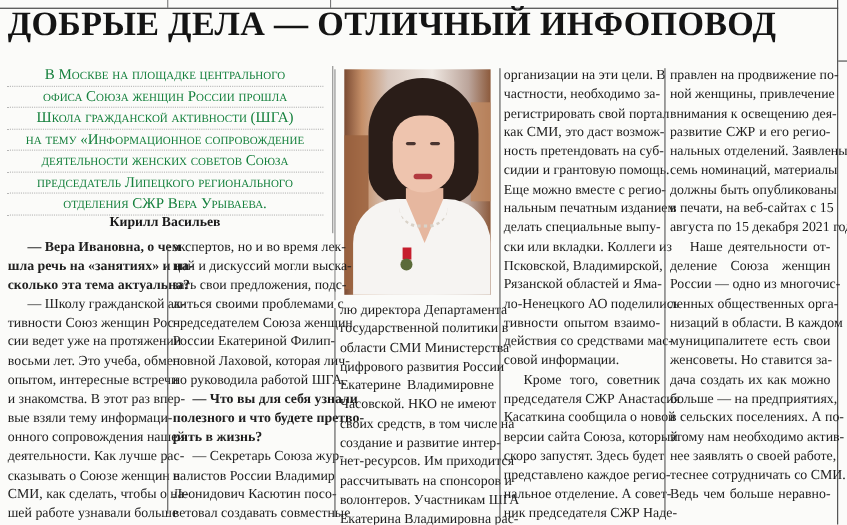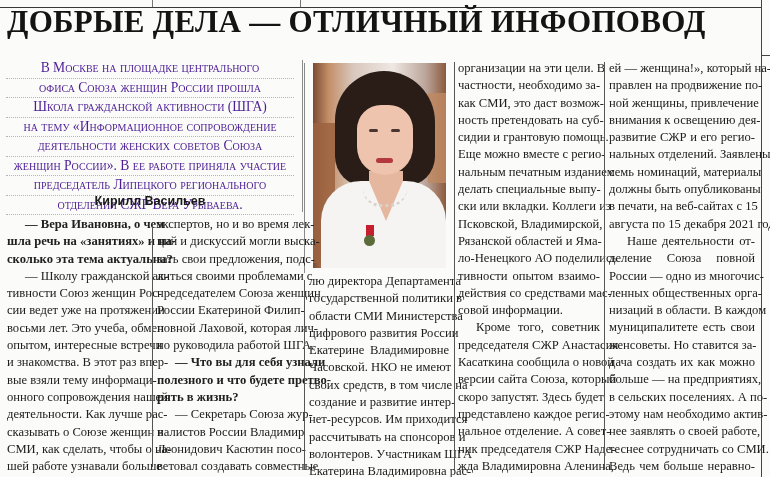--- a/index.html
+++ b/index.html
@@ -12,27 +12,27 @@
   .right-notch { position: absolute; left: 762px; top: 55px; width: 8px; height: 1px; background: #444; }
 
   .headline {
     position: absolute; left: 7px; top: 2px; width: 740px;
     font-family: "Liberation Serif", "DejaVu Serif", serif;
     font-size: 31px; letter-spacing: 0.3px; color: #141414; line-height: 40px; white-space: nowrap;
   }
 
   .lead {
     position: absolute; left: 6px; top: 59px; width: 288px;
-    text-align: center; font-variant: small-caps; font-size: 13.6px; line-height: 18.5px; color: #4c1d95;
+    text-align: center; font-variant: small-caps; font-size: 13.6px; line-height: 18.5px; color: #15803d;
   }
   .lead-line { display: block; border-bottom: 1px dotted #b5b5b5; white-space: nowrap; }
 
   .byline {
     position: absolute; left: 6px; top: 224px; width: 288px; transform: translateY(-30px);
-    text-align: center; font-family: Liberation Sans, sans-serif; font-weight: bold; font-size: 12.5px; color: #1a1a1a;
+    text-align: center; font-family: Liberation Serif, serif; font-weight: bold; font-size: 12.5px; color: #1a1a1a;
   }
   .lead-vrule { position: absolute; left: 302px; top: 60px; width: 1px; height: 152px; background: #8a8a8a; }
 
   .col {
     position: absolute; font-size: 12.6px; line-height: 17.3px; color: #202020; text-align: justify;
   }
   .col .ln { display: block; white-space: nowrap; text-align: justify; text-align-last: justify; }
   .col .ln.last { text-align-last: left; }
   .vr { position: absolute; width: 1px; background: #555; }
 
@@ -65,21 +65,20 @@
 <div class="right-notch"></div>
 
 <h1 class="headline">ДОБРЫЕ ДЕЛА — ОТЛИЧНЫЙ ИНФОПОВОД</h1>
 
 <div class="lead" id="lead">
     <span class="lead-line">В Москве на площадке центрального</span>
     <span class="lead-line">офиса Союза женщин России прошла</span>
     <span class="lead-line">Школа гражданской активности (ШГА)</span>
     <span class="lead-line">на тему «Информационное сопровождение</span>
     <span class="lead-line">деятельности женских советов Союза</span>
-    <span class="lead-line">женщин России». В ее работе приняла участие</span>
     <span class="lead-line">председатель Липецкого регионального</span>
     <span class="lead-line">отделения СЖР Вера Урываева.</span>
   </div>
 <div class="byline">Кирилл Васильев</div>
 <div class="lead-vrule"></div>
 
 <div class="photo-vrule"></div>
 <div class="photo" title="Портрет Веры Урываевой">
   <div class="bg-chair"></div>
   <div class="bg-chair2"></div>
@@ -145,20 +144,21 @@
     <span class="ln">создание и развитие интер-</span>
     <span class="ln">нет-ресурсов. Им приходится</span>
     <span class="ln">рассчитывать на спонсоров и</span>
     <span class="ln">волонтеров. Участникам ШГА</span>
     <span class="ln">Екатерина Владимировна рас-</span>
   </div>
 <div class="vr" style="left:454px; top:62px; height:408px;"></div>
 <div class="col" id="col3" style="left:458px; top:60px; width:142px;">
     <span class="ln">организации на эти цели. В</span>
     <span class="ln">частности, необходимо за-</span>
+    <span class="ln">регистрировать свой портал</span>
     <span class="ln">как СМИ, это даст возмож-</span>
     <span class="ln">ность претендовать на суб-</span>
     <span class="ln">сидии и грантовую помощь.</span>
     <span class="ln">Еще можно вместе с регио-</span>
     <span class="ln">нальным печатным изданием</span>
     <span class="ln">делать специальные выпу-</span>
     <span class="ln">ски или вкладки. Коллеги из</span>
     <span class="ln">Псковской, Владимирской,</span>
     <span class="ln">Рязанской областей и Яма-</span>
     <span class="ln">ло-Ненецкого АО поделились</span>
@@ -170,32 +170,31 @@
     <span class="ln">Касаткина сообщила о новой</span>
     <span class="ln">версии сайта Союза, который</span>
     <span class="ln">скоро запустят. Здесь будет</span>
     <span class="ln">представлено каждое регио-</span>
     <span class="ln">нальное отделение. А совет-</span>
     <span class="ln">ник председателя СЖР Наде-</span>
     <span class="ln">жда Владимировна Аленина,</span>
   </div>
 <div class="vr" style="left:604px; top:62px; height:408px;"></div>
 <div class="col" id="col4" style="left:609px; top:60px; width:146px;">
-    <span class="ln">ей — женщина!», который на-</span>
     <span class="ln">правлен на продвижение по-</span>
     <span class="ln">ной женщины, привлечение</span>
     <span class="ln">внимания к освещению дея-</span>
     <span class="ln">развитие СЖР и его регио-</span>
     <span class="ln">нальных отделений. Заявлены</span>
     <span class="ln">семь номинаций, материалы</span>
     <span class="ln">должны быть опубликованы</span>
     <span class="ln">в печати, на веб-сайтах с 15</span>
     <span class="ln last">августа по 15 декабря 2021 года.</span>
     <span class="ln" style="padding-left: 18px;">Наше деятельности от-</span>
-    <span class="ln">деление Союза повной</span>
+    <span class="ln">деление Союза женщин</span>
     <span class="ln">России — одно из многочис-</span>
     <span class="ln">ленных общественных орга-</span>
     <span class="ln">низаций в области. В каждом</span>
     <span class="ln">муниципалитете есть свои</span>
     <span class="ln">женсоветы. Но ставится за-</span>
     <span class="ln">дача создать их как можно</span>
     <span class="ln">больше — на предприятиях,</span>
     <span class="ln">в сельских поселениях. А по-</span>
     <span class="ln">этому нам необходимо актив-</span>
     <span class="ln">нее заявлять о своей работе,</span>

